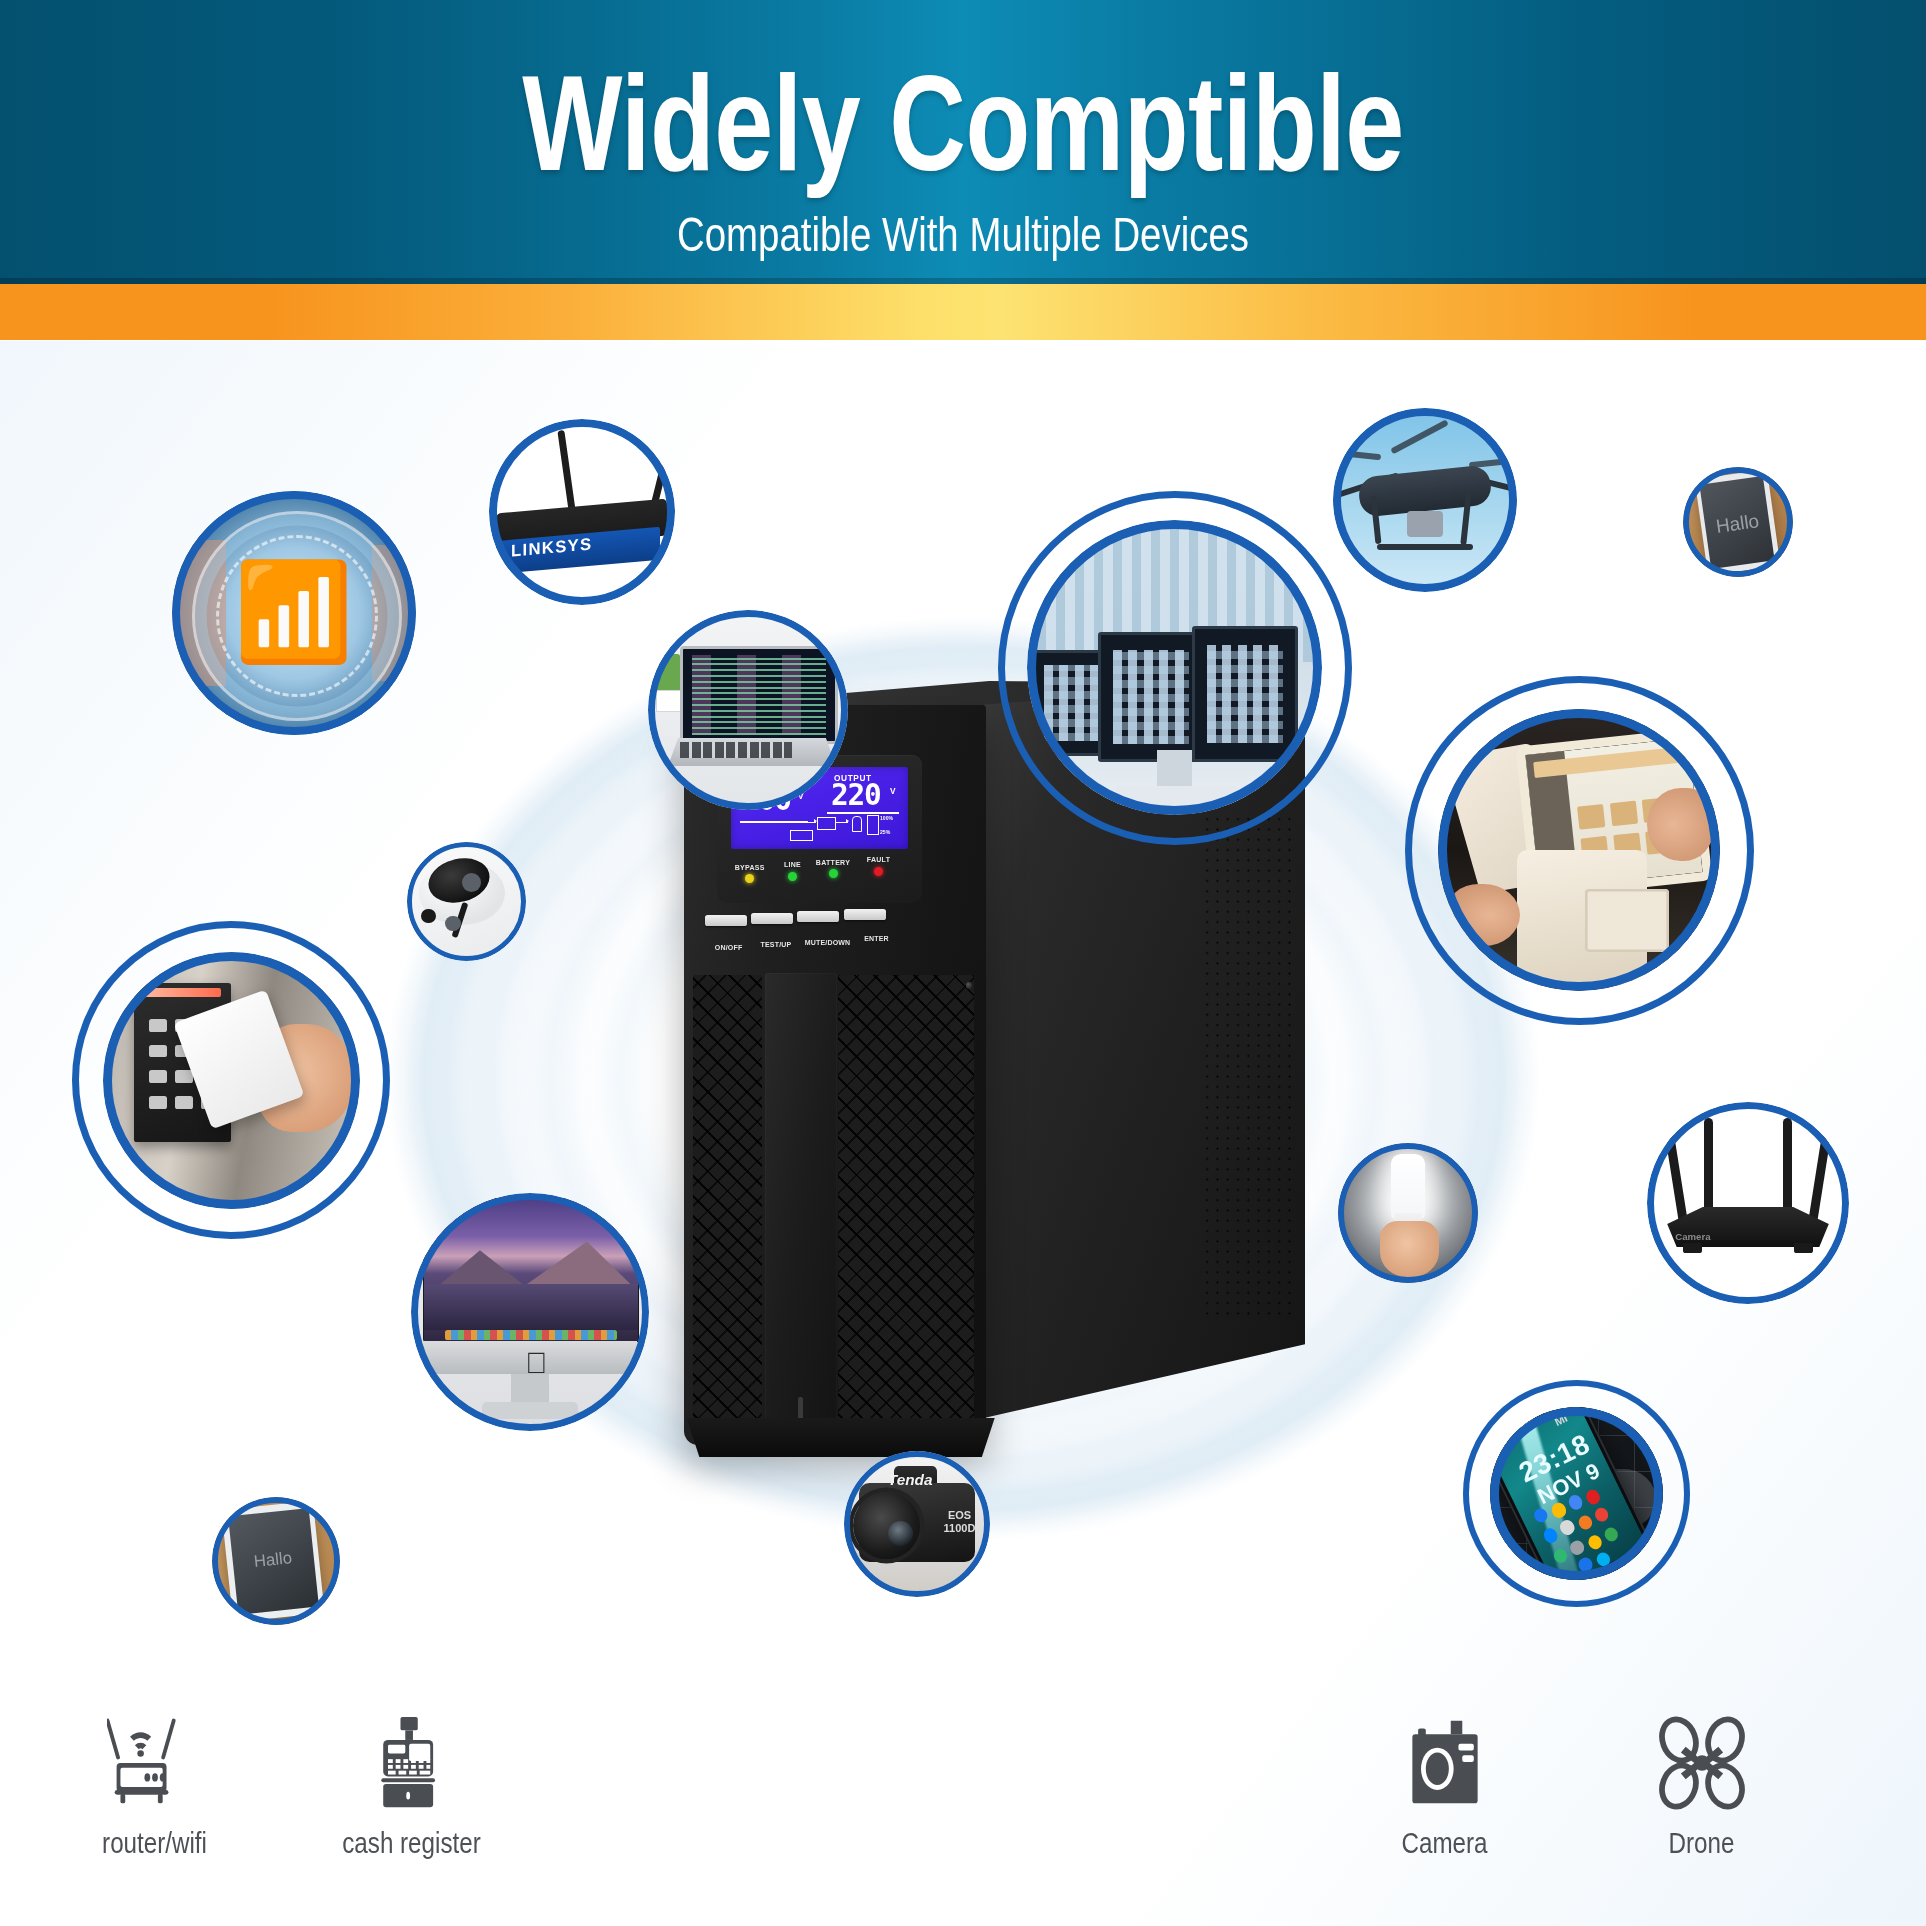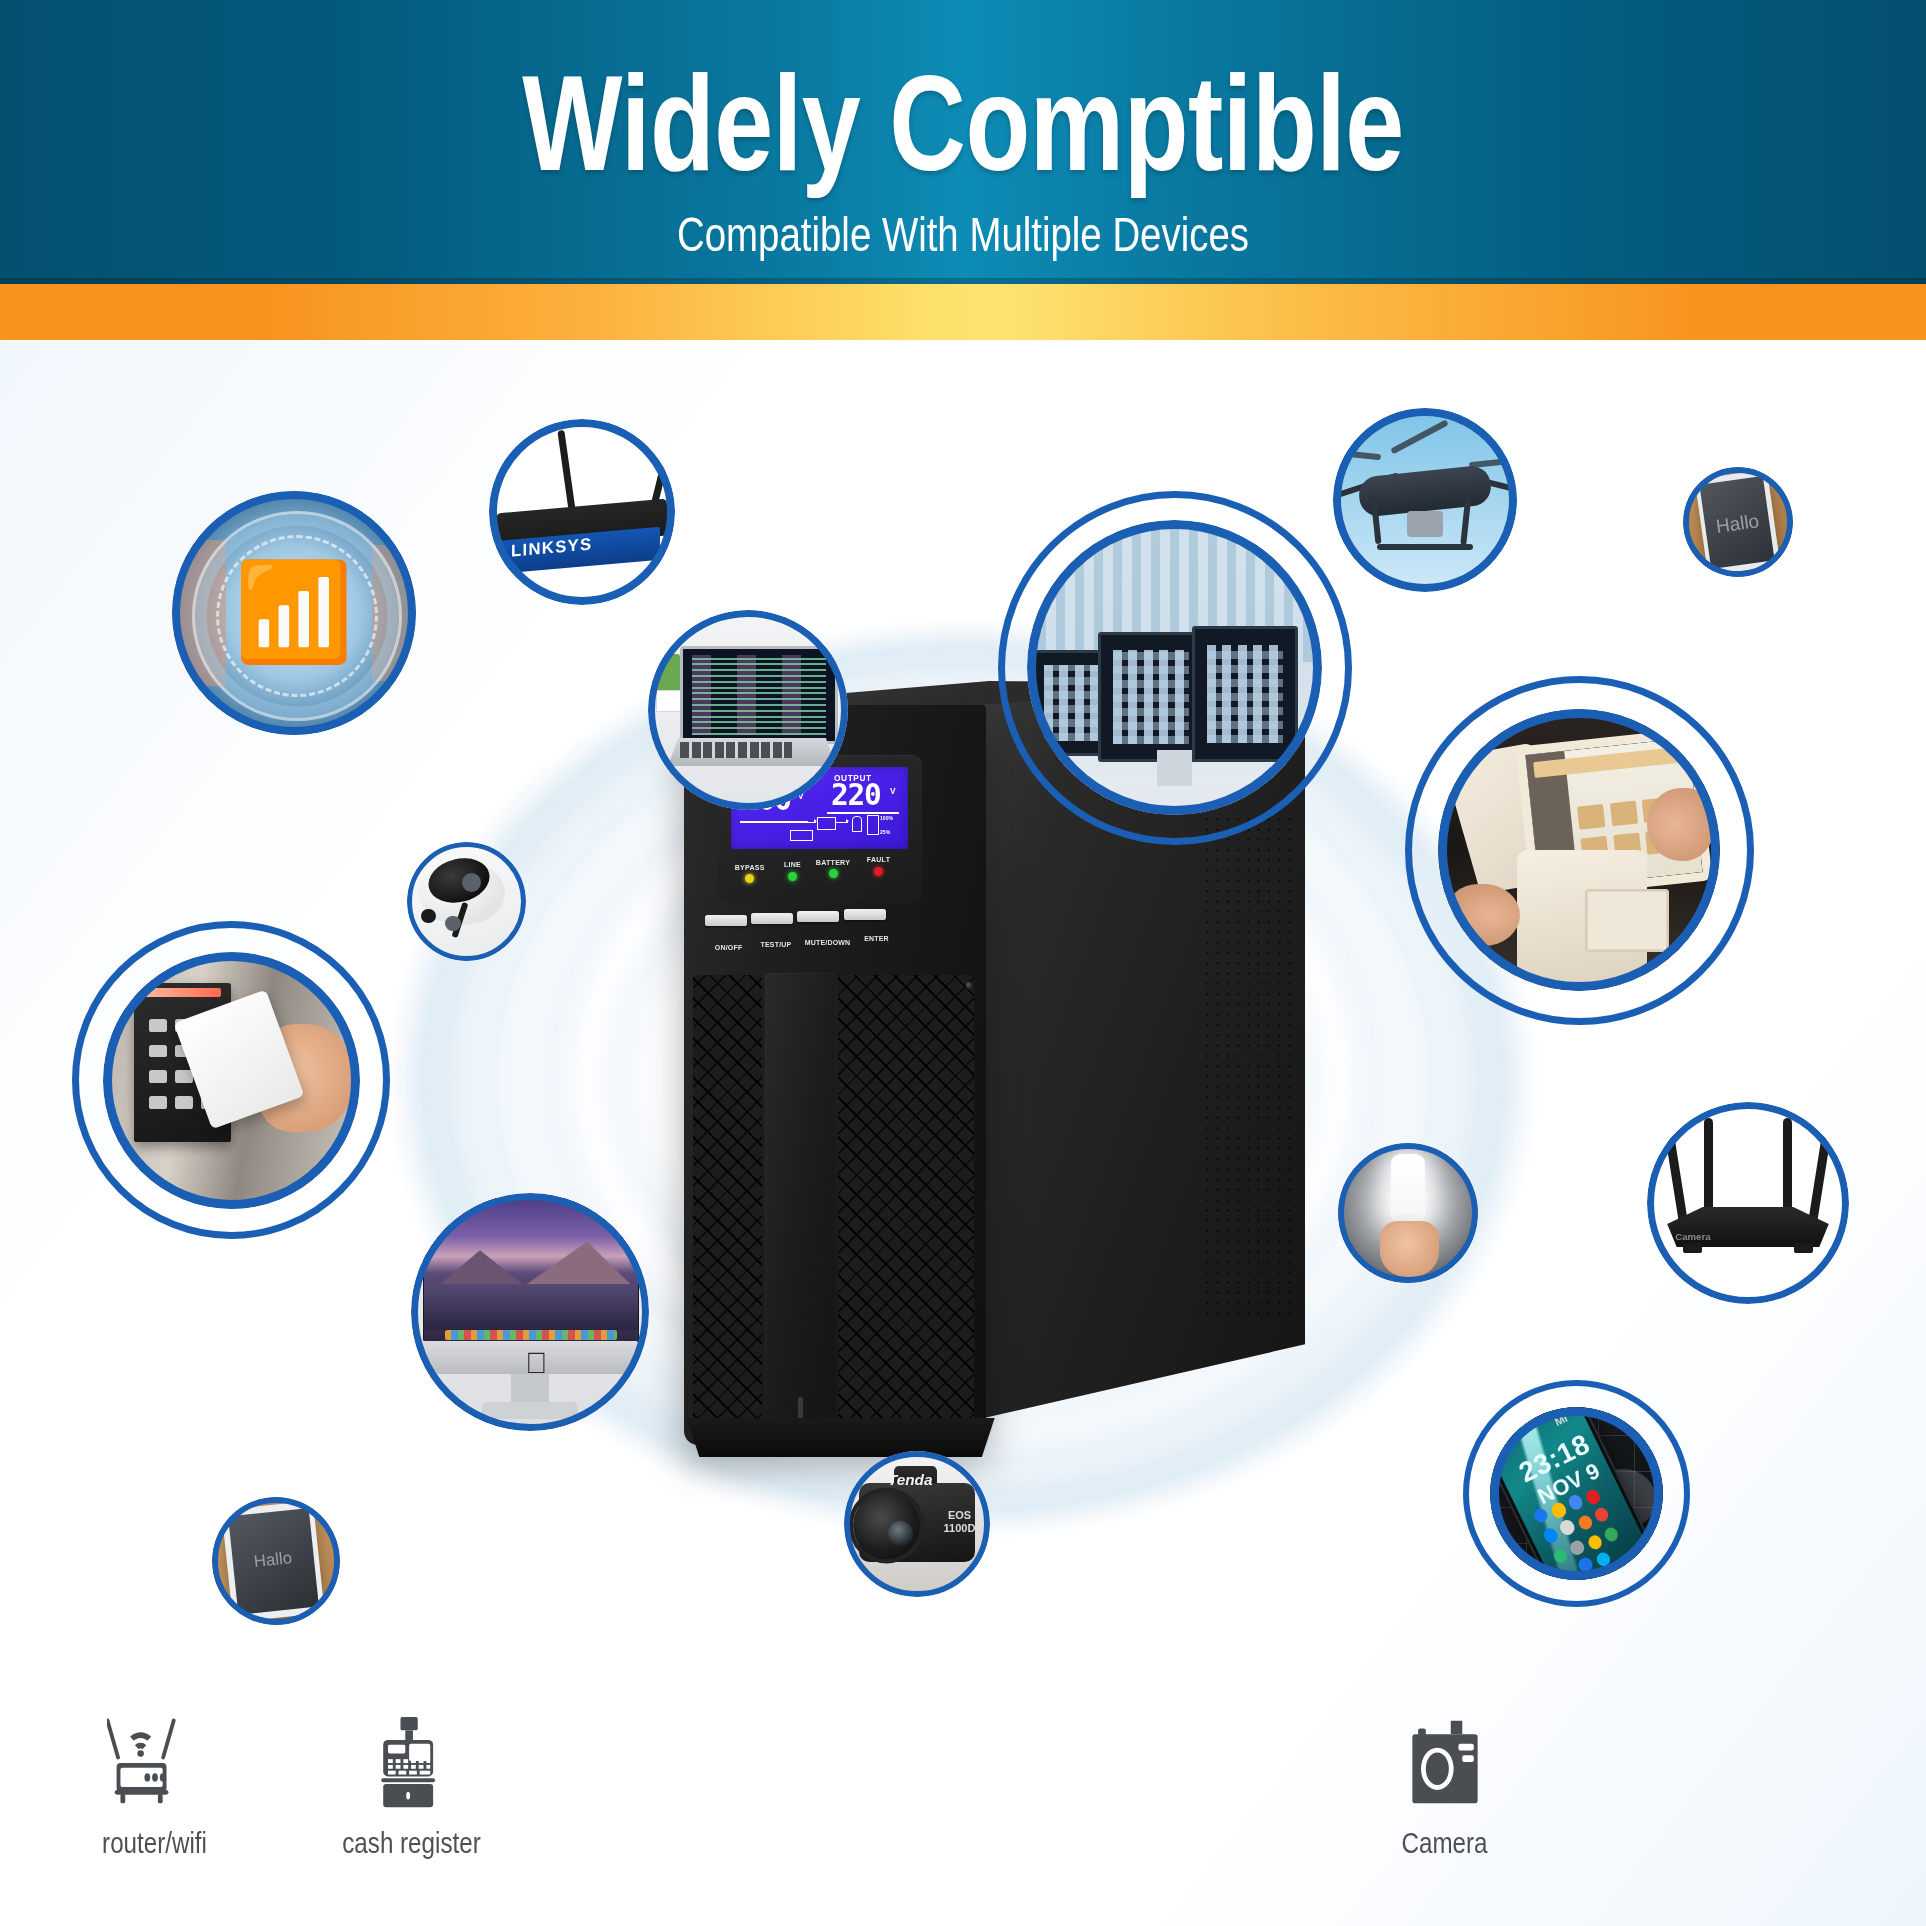--- a/index.html
+++ b/index.html
@@ -776,15 +776,30 @@
         <rect x="16" y="20" width="68" height="72" rx="3"></rect>
         <ellipse cx="42" cy="56" rx="17" ry="22" fill="#fff"></ellipse>
         <ellipse cx="42" cy="56" rx="12" ry="17"></ellipse>
         <rect x="64" y="30" width="16" height="7" rx="2" fill="#fff"></rect>
         <rect x="68" y="42" width="12" height="7" rx="2" fill="#fff"></rect>
       </svg>
     </div>
     <div class="flab">Camera</div>
   </div>
 
+  <div class="fitem" style="left:1605px;">
+    <div class="fico">
+      <svg class="ic" width="96" height="96" viewBox="0 0 100 100" aria-hidden="true">
+        <g fill="none" stroke="#4a4e53" stroke-width="6">
+          <ellipse cx="26" cy="26" rx="17" ry="22" transform="rotate(-20 26 26)"></ellipse>
+          <ellipse cx="74" cy="26" rx="17" ry="22" transform="rotate(20 74 26)"></ellipse>
+          <ellipse cx="26" cy="74" rx="17" ry="22" transform="rotate(20 26 74)"></ellipse>
+          <ellipse cx="74" cy="74" rx="17" ry="22" transform="rotate(-20 74 74)"></ellipse>
+        </g>
+        <path d="M33 33 L46 44 L54 44 L67 33 L72 39 L58 50 L58 50 L72 61 L67 67 L54 56 L46 56 L33 67 L28 61 L42 50 L28 39 Z"></path>
+        <circle cx="50" cy="50" r="8"></circle>
+      </svg>
+    </div>
+    <div class="flab">Drone</div>
+  </div>
 
 </div>
 
 
 </body></html>

